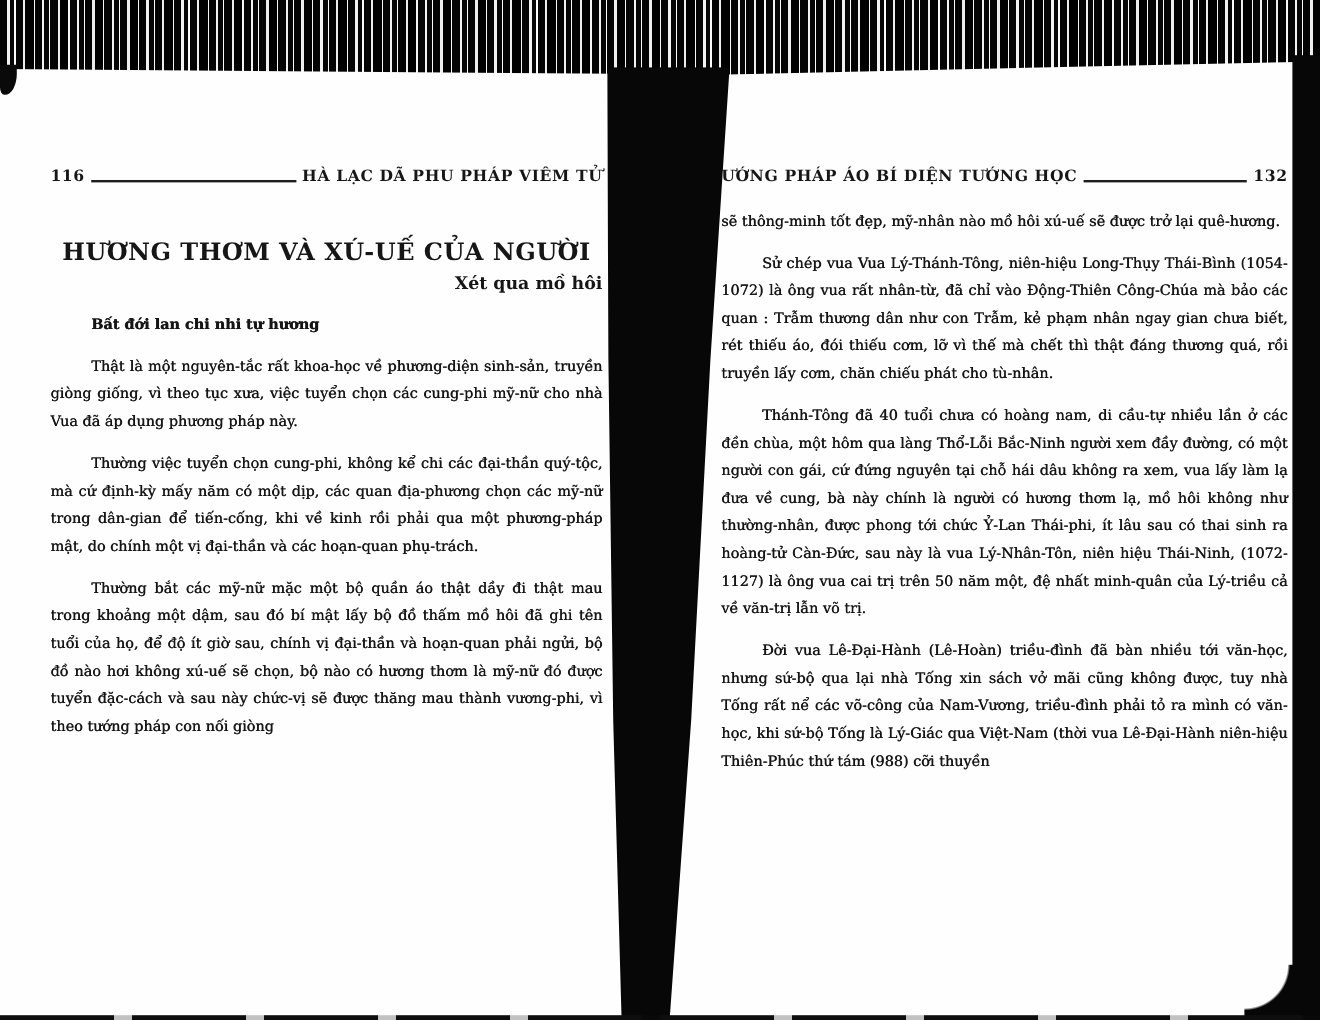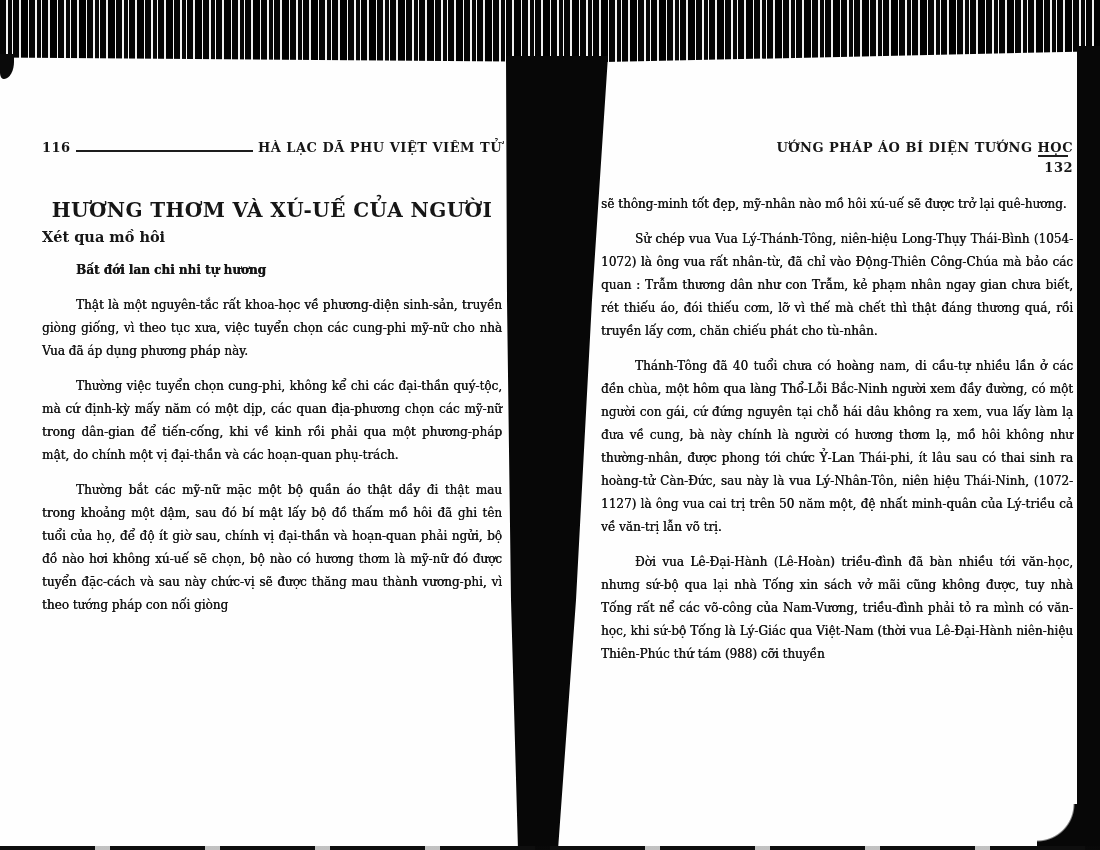--- a/index.html
+++ b/index.html
@@ -32,47 +32,47 @@
     background:repeating-linear-gradient(90deg,#0e0e0e 0 95px,rgba(14,14,14,.25) 95px 110px);
   }
   .topleft-blob{position:absolute;left:0;top:54px;width:14px;height:25px;background:#0a0a0a;border-radius:0 0 70% 25%;}
   
   .page{position:absolute;top:140px;}
   .page.left{left:42px;width:460px;}
   .page.right{left:601px;width:472px;}
   .runhead{display:flex;align-items:flex-end;font-weight:bold;font-size:13px;letter-spacing:.5px;white-space:nowrap;}
   .runhead .rule{flex:1;border-bottom:2px solid #1d1d1d;margin:0 5px 3px 5px;min-width:30px;}
   h1{font-size:20px;line-height:24px;text-align:center;font-weight:bold;letter-spacing:.4px;margin:43px 0 2px 0;}
-  h2{font-size:14.5px;text-align:left;font-weight:bold;margin:6px 0 14px 0;}
+  h2{font-size:14.5px;text-align:right;font-weight:bold;margin:6px 0 14px 0;}
   p{
     font-size:12px;line-height:23px;text-align:justify;margin:0 0 12px 0;
     text-shadow:.35px 0 0 currentColor;
   }
   p.indent{text-indent:34px;}
   p.bold{font-weight:bold;}
-  .page.right .runhead{margin-bottom:18px;flex-direction:column;}
+  .page.right .runhead{margin-bottom:18px;}
   .page.left .runhead{margin-bottom:0;}
 </style>
 </head>
 <body>
 
 <div class="canvas">
 
   <div class="barcode"></div>
   <div class="gutter"></div>
   <div class="rightband"></div>
   <div class="corner-fillet"></div>
   <div class="bottomline"></div>
   <div class="topleft-blob"></div>
 
   <div class="page left">
     <div class="runhead">
       <span>116</span>
       <span class="rule"></span>
-      <span>HÀ LẠC DÃ PHU VIỆT VIÊM TỬ</span>
+      <span>HÀ LẠC DÃ PHU PHÁP VIÊM TỬ</span>
     </div>
     <h1>HƯƠNG THƠM VÀ XÚ-UẾ CỦA NGƯỜI</h1>
     <h2>Xét qua mồ hôi</h2>
     <p class="indent bold">Bất đới lan chi nhi tự hương</p>
     <p class="indent">Thật là một nguyên-tắc rất khoa-học về phương-diện sinh-sản, truyền giòng giống, vì theo tục xưa, việc tuyển chọn các cung-phi mỹ-nữ cho nhà Vua đã áp dụng phương pháp này.</p>
     <p class="indent">Thường việc tuyển chọn cung-phi, không kể chi các đại-thần quý-tộc, mà cứ định-kỳ mấy năm có một dịp, các quan địa-phương chọn các mỹ-nữ trong dân-gian để tiến-cống, khi về kinh rồi phải qua một phương-pháp mật, do chính một vị đại-thần và các hoạn-quan phụ-trách.</p>
     <p class="indent">Thường bắt các mỹ-nữ mặc một bộ quần áo thật dầy đi thật mau trong khoảng một dậm, sau đó bí mật lấy bộ đồ thấm mồ hôi đã ghi tên tuổi của họ, để độ ít giờ sau, chính vị đại-thần và hoạn-quan phải ngửi, bộ đồ nào hơi không xú-uế sẽ chọn, bộ nào có hương thơm là mỹ-nữ đó được tuyển đặc-cách và sau này chức-vị sẽ được thăng mau thành vương-phi, vì theo tướng pháp con nối giòng</p>
   </div>
 
   <div class="page right">

